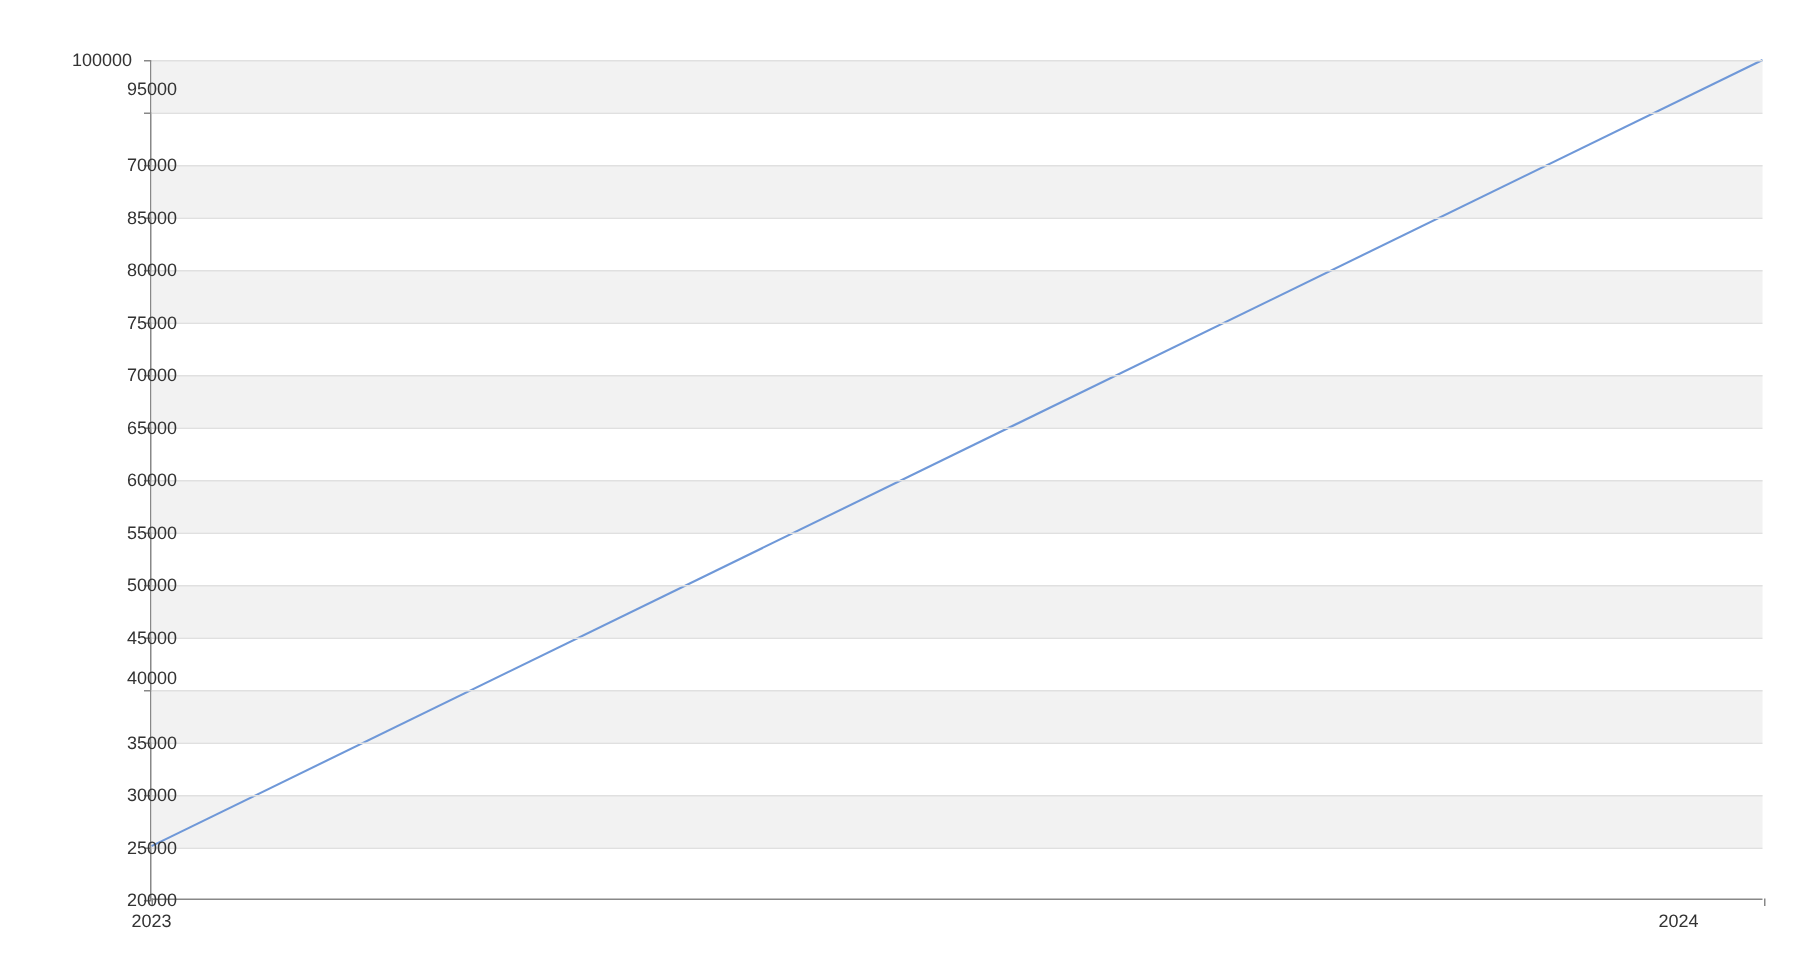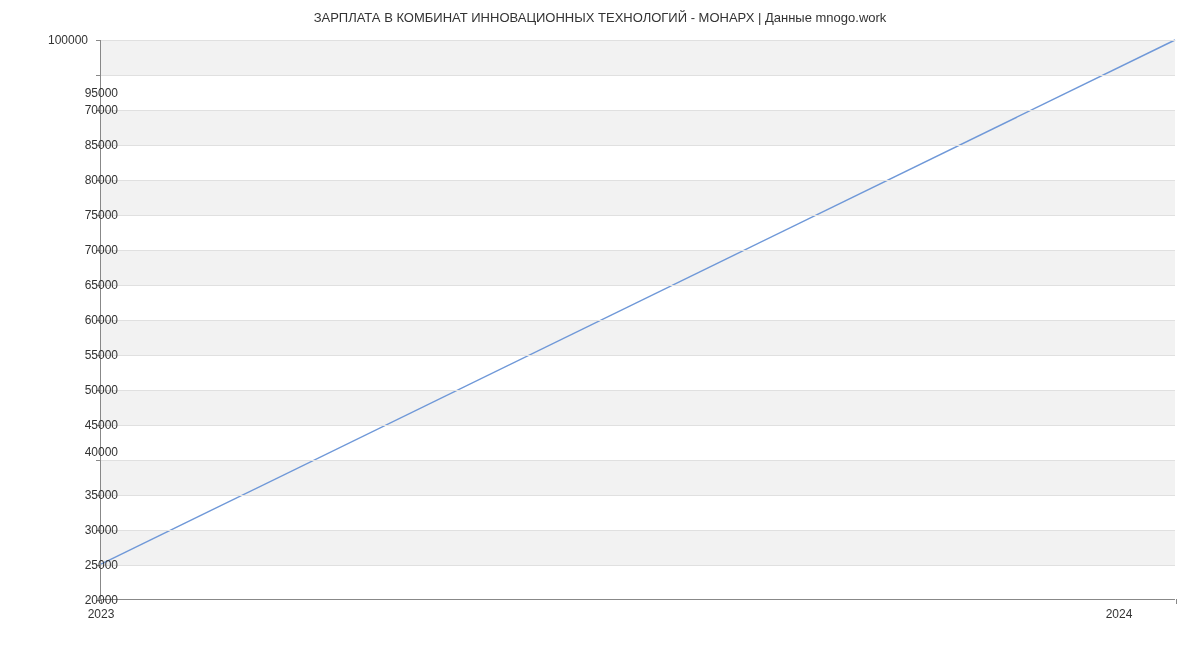--- a/index.html
+++ b/index.html
@@ -85,21 +85,20 @@
     top: 0;
     width: 100%;
     height: 100%;
     overflow: visible;
   }
 </style>
 </head>
 <body>
 
 <div class="chart-wrap">
-  <div class="title">ЗАРПЛАТА В  КОМБИНАТ ИННОВАЦИОННЫХ ТЕХНОЛОГИЙ - МОНАРХ | Данные mnogo.work</div>
   <div class="plot" id="plot">
       <div class="band" style="top: 0px; height: 35px;"></div>
       <div class="band" style="top: 70px; height: 35px;"></div>
       <div class="band" style="top: 140px; height: 35px;"></div>
       <div class="band" style="top: 210px; height: 35px;"></div>
       <div class="band" style="top: 280px; height: 35px;"></div>
       <div class="band" style="top: 350px; height: 35px;"></div>
       <div class="band" style="top: 420px; height: 35px;"></div>
       <div class="band" style="top: 490px; height: 35px;"></div>
     <svg class="line-layer" id="line-layer" preserveAspectRatio="none" viewBox="0 0 1075 560">
@@ -151,15 +150,15 @@
     <div class="y-tick-label" style="top: 425px;">45000</div>
     <div class="y-tick-label" style="top: 390px; text-align: right;">50000</div>
     <div class="y-tick-label" style="top: 355px;">55000</div>
     <div class="y-tick-label" style="top: 320px;">60000</div>
     <div class="y-tick-label" style="top: 285px;">65000</div>
     <div class="y-tick-label" style="top: 250px;">70000</div>
     <div class="y-tick-label" style="top: 215px;">75000</div>
     <div class="y-tick-label" style="top: 180px;">80000</div>
     <div class="y-tick-label" style="top: 145px;">85000</div>
     <div class="y-tick-label" style="top: 110px;">70000</div>
-    <div class="y-tick-label" style="top: 93px;">95000</div>
+    <div class="y-tick-label" style="top: 59px;">95000</div>
     <div class="y-tick-label" style="top: 40px; text-align: center;">100000</div>
   </div>
 
 </body></html>

